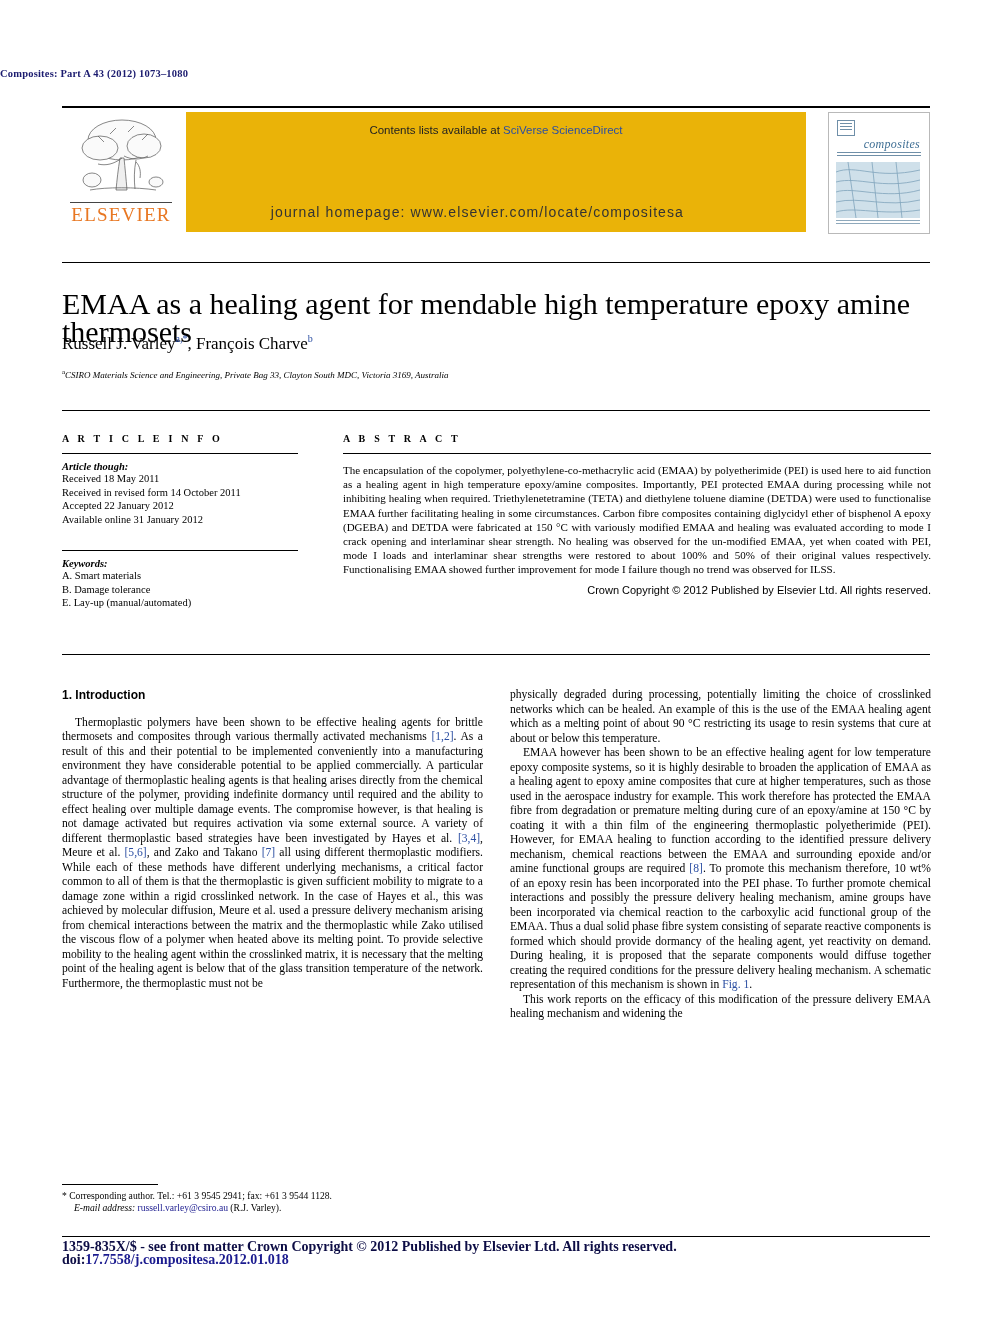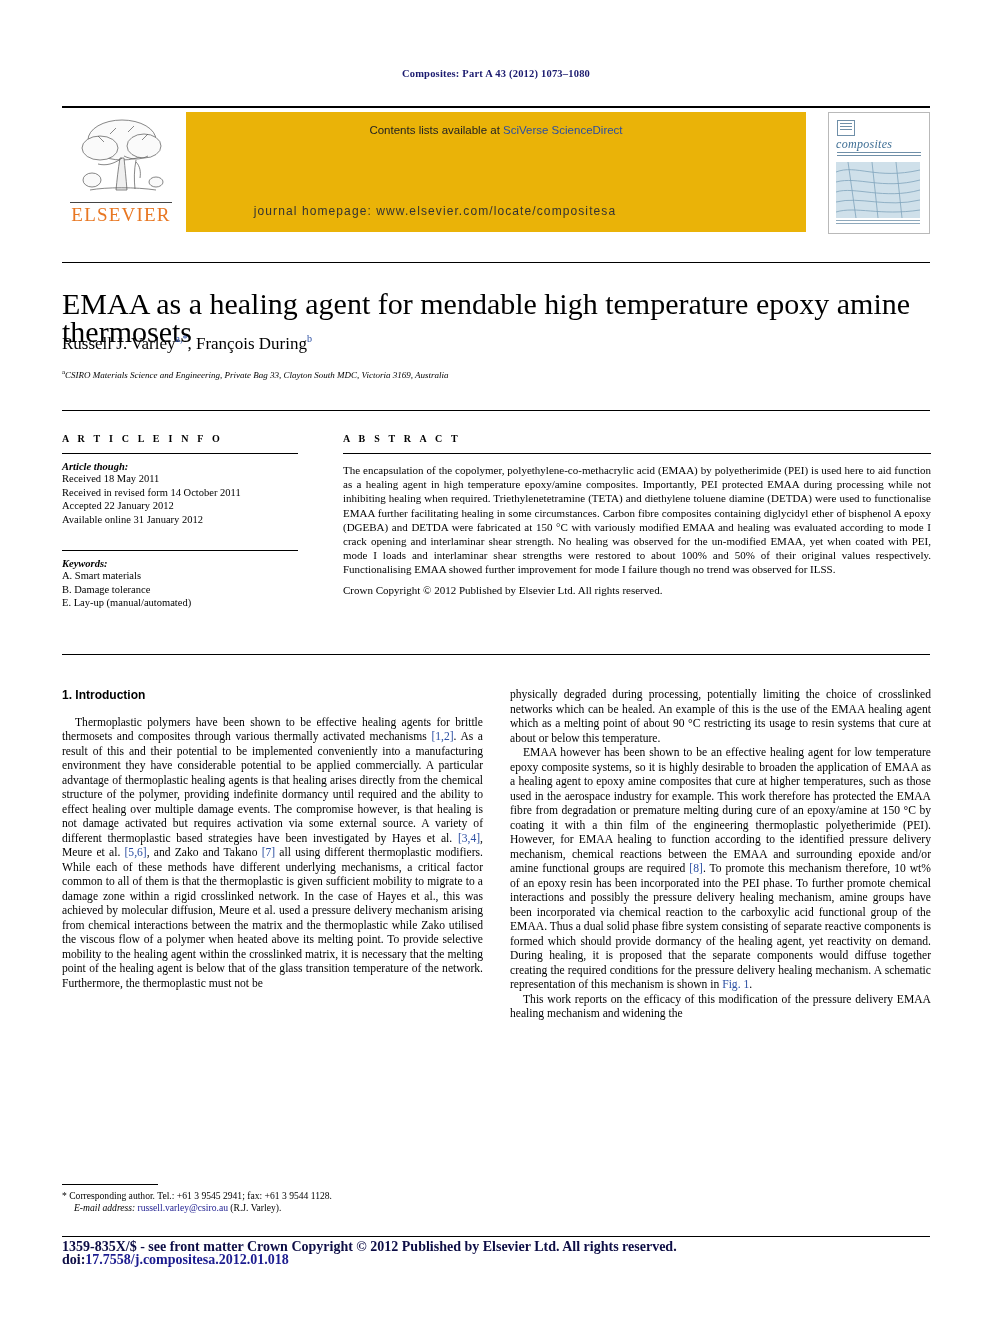--- a/index.html
+++ b/index.html
@@ -8,21 +8,20 @@
     font-family:"Liberation Serif", serif;
     color:#000;
     position:relative;
     overflow:hidden;
   }
   .page { position:relative; width:992px; height:1323px; }
 
   
   .runhead {
     position:absolute; top:68px; left:0; width:992px;
-    text-align:center;
     font-family:"Liberation Serif", serif;
     font-weight:bold; font-size:10.5px; color:#1b1b6f;
     letter-spacing:.2px;
   }
 
   
   .masthead { position:absolute; top:106px; left:62px; width:868px; height:128px; }
   .mast-rule { position:absolute; top:0; left:0; width:868px; height:2px; background:#000; }
 
   .elsevier-logo {
@@ -43,35 +42,35 @@
   .contents-line {
     position:absolute; top:12px; left:0; width:620px; text-align:center;
     font-family:"Liberation Sans", sans-serif; font-size:11.5px; color:#222;
   }
   .contents-line .sd { color:#2b4ea2; }
   .journal-name {
     position:absolute; top:42px; left:0; width:620px; text-align:center;
     font-family:"Liberation Serif", serif; font-size:29px; color:#111;
   }
   .homepage-line {
-    position:absolute; top:92px; left:0; width:498px; text-align:center;
-    font-family:"Liberation Sans", sans-serif; font-size:12px; color:#333;
+    position:absolute; top:92px; left:0; width:498px; text-align:right;
+    font-family:"Liberation Sans", sans-serif; font-size:14px; color:#333;
     letter-spacing:1.1px;
   }
 
   .cover-thumb {
     position:absolute; right:0; top:6px; width:100px; height:120px;
     background:#fff; border:1px solid #b9b9b9;
   }
   .cov-inner { position:absolute; inset:5px; }
   .cov-tag { position:absolute; left:3px; top:2px; width:16px; height:14px; border:1px solid #6f8fa8; }
   .cov-tag i { position:absolute; left:2px; top:2px; width:12px; height:1px; background:#6f8fa8; box-shadow:0 3px 0 #6f8fa8,0 6px 0 #6f8fa8; }
   .cov-title { position:absolute; left:2px; top:19px; width:84px;
     font-family:"Liberation Serif", serif; font-style:italic; font-size:12px;
-    color:#3e6e94; letter-spacing:.3px; }
+    color:#3e6e94; letter-spacing:.3px;text-align:right; }
   .cov-sub { position:absolute; left:3px; top:34px; width:84px; height:4px; }
   .cov-sub span { display:block; height:1px; background:#6f8fa8; margin-bottom:2px; }
   .cov-img { position:absolute; left:2px; top:44px; width:84px; height:56px; background:#cfe0ea; overflow:hidden; }
   .cov-foot { position:absolute; left:2px; bottom:2px; width:84px; height:6px; }
   .cov-foot span { display:block; height:1px; background:#8fa9bc; margin-bottom:2px; }
 
   
   .title-rule { position:absolute; top:262px; left:62px; width:868px; height:1px; background:#000; }
   .art-title {
     position:absolute; top:290px; left:62px; width:880px;
@@ -103,22 +102,22 @@
   .info-lab { font-family:"Liberation Serif", serif; font-style:italic; font-weight:bold; font-size:10.5px; }
   .info-line { font-family:"Liberation Serif", serif; font-size:10.5px; line-height:13.5px; }
 
   .abs-col { position:absolute; top:433px; left:343px; width:588px; }
   .abs-rule { width:588px; height:1px; background:#000; margin:9px 0 9px 0; }
   .abs-text {
     font-family:"Liberation Serif", serif; font-size:11px; line-height:14.2px;
     text-align:justify; color:#000;
   }
   .abs-copy {
-    font-family:Liberation Serif, serif; font-size:11px; line-height:14.2px;
-    margin-top:6px;
+    font-family:Liberation Sans, sans-serif; font-size:11px; line-height:14.2px;
+    text-align:right; margin-top:6px;
   }
 
   
   .col { position:absolute; top:688px; width:421px;
     font-family:"Liberation Serif", serif; font-size:11.6px; line-height:14.5px;
     text-align:justify; color:#000; }
   #col-left { left:62px; }
   #col-right { left:510px; }
   .h1 { font-family:Liberation Sans, sans-serif; font-weight:bold; font-size:12px; margin:0 0 13px 0; }
   .col p { margin:0; text-indent:13px; }
@@ -211,21 +210,21 @@
           </div>
       </div>
     </div>
   </div>
 
   <div class="title-rule"></div>
 
   <div class="art-title">EMAA as a healing agent for mendable high temperature epoxy amine thermosets</div>
 
   <div class="authors">
-    <span>Russell J. Varley</span><sup>a,*</sup>, <span>François During</span><sup>b</sup>
+    <span>Russell J. Varley</span><sup>a,*</sup>, <span>François Charve</span><sup>b</sup>
   </div>
 
   <div class="affil" id="affil-a">
     <sup>a</sup><span>CSIRO Materials Science and Engineering, Private Bag 33, Clayton South MDC, Victoria 3169, Australia</span>
   </div>
 
   <div class="band-rule-top"></div>
 
   <div class="info-col">
     <div class="sec-head">A R T I C L E    I N F O</div>

